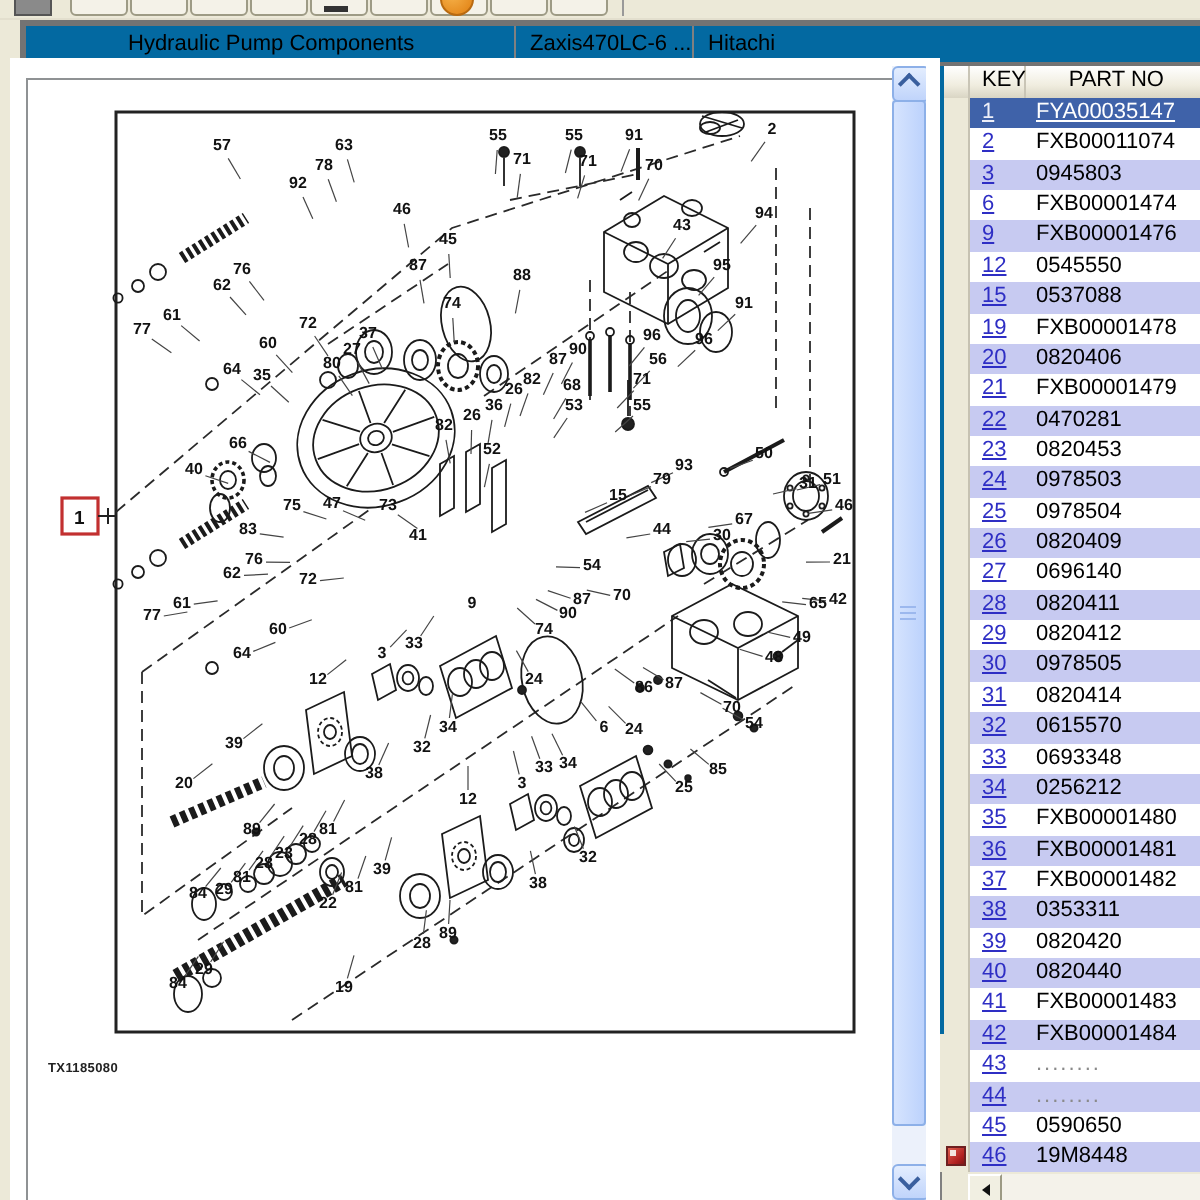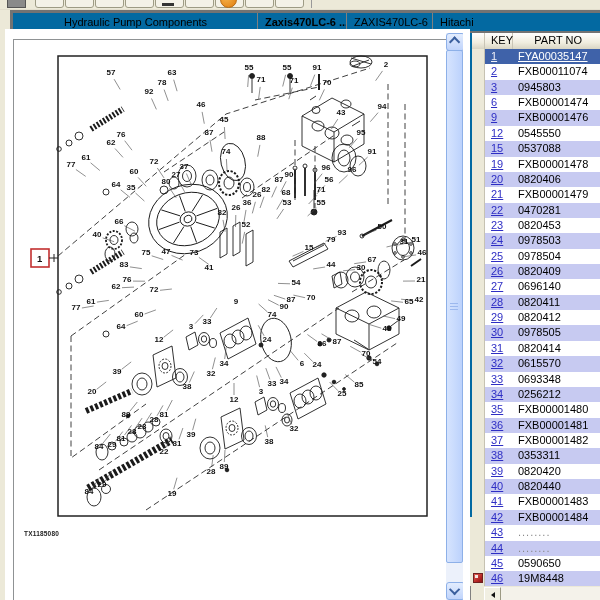--- a/index.html
+++ b/index.html
@@ -13,21 +13,21 @@
   .toolbar{position:absolute;left:0;top:0;width:600px;height:9px;background:#ECE9D8;overflow:hidden;border-bottom:1px solid #E3DFCE;}
   .tb-btn{position:absolute;top:-19px;width:27px;height:25px;border:1px solid #9D9B85;border-radius:3px;background:#F4F2E8;}
   .tb-ico{position:absolute;left:7px;top:-6px;width:17px;height:12px;background:#8a8a8a;border:1px solid #555;}
   .tb-orange{position:absolute;top:-9px;width:15px;height:15px;border-radius:50%;background:radial-gradient(circle at 35% 35%,#F6B24A,#E07E10);border:1px solid #B86A10;}
   .tb-underline{position:absolute;top:3px;width:12px;height:3px;background:#333;}
   .tb-sep{position:absolute;left:311px;top:0;width:1px;height:8px;background:#999;}
   
   .header-bar{position:absolute;left:10px;top:10px;width:585px;height:18px;border:3px solid #737373;background:#0369a1;display:flex;padding-left:44px;}
   .hcell{height:100%;border-right:1px solid #808080;font-size:11px;line-height:18px;padding-left:7px;white-space:nowrap;overflow:hidden;color:#000;}
   .hcell:last-child{border-right:none;flex:1;}
-  .hc0{width:193px;} .hc1{width:81px;font-weight:bold;} .hc2{width:78px;}
+  .hc0{width:193px;} .hc1{width:81px;} .hc2{width:78px;}
   
   .viewport{position:absolute;left:5px;top:29px;width:458px;height:571px;background:#fff;}
   .page{position:absolute;left:8px;top:10px;width:434px;height:561px;background:#fff;border-left:1px solid #8F9294;border-top:1px solid #8F9294;}
   .page svg{display:block;}
   .callout{font:bold 8px "Liberation Sans",sans-serif;fill:#111;}
   .figlbl{font:bold 9.5px "Liberation Sans",sans-serif;fill:#111;}
   .txnum{font:bold 6.5px "Liberation Sans",sans-serif;fill:#222;letter-spacing:.2px;}
   
   .vsb{position:absolute;left:441px;top:4px;width:17px;height:567px;background:#ECF1FB;}
   .sb-btn{position:absolute;left:0;width:17px;height:16px;border:1px solid #8DB0E8;border-radius:3px;background:linear-gradient(#E3EDFE,#C0D4FB);display:flex;align-items:center;justify-content:center;}
@@ -81,21 +81,20 @@
   <span class="tb-btn" style="left:215px"></span>
   <span class="tb-orange" style="left:220px"></span>
   <span class="tb-btn" style="left:245px"></span>
   <span class="tb-btn" style="left:275px"></span>
   <span class="tb-sep"></span>
 </div>
 
 <div class="header-bar">
   <div class="hcell hc0">Hydraulic Pump Components</div>
   <div class="hcell hc1">Zaxis470LC-6 ...</div>
-  <div class="hcell hc2">ZAXIS470LC-6</div>
   <div class="hcell">Hitachi</div>
 </div>
 
 <div class="viewport">
   <div class="page">
     <svg id="dsvg" width="434" height="561" viewBox="0 0 434 561">
 
       <rect x="44" y="16" width="369" height="460" fill="none" stroke="#222" stroke-width="1.5"></rect>
 
       <g>

